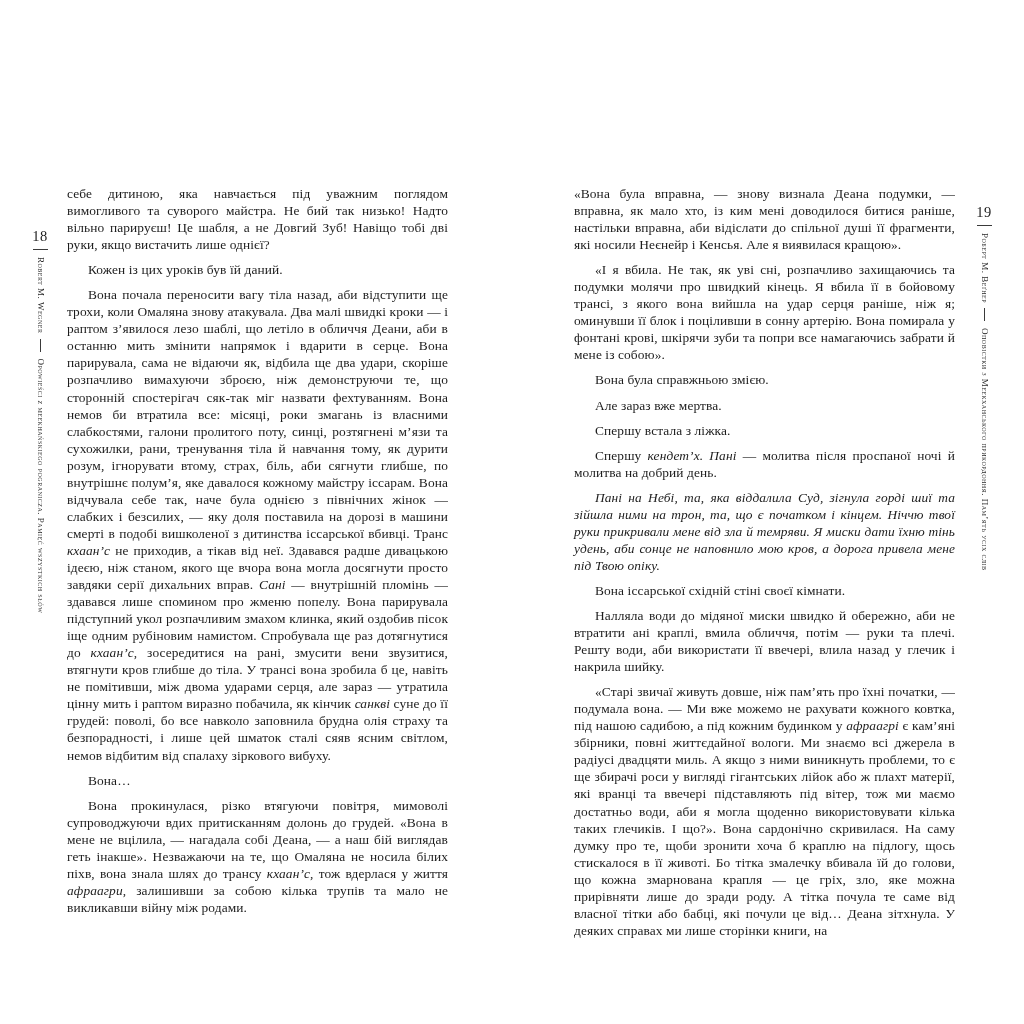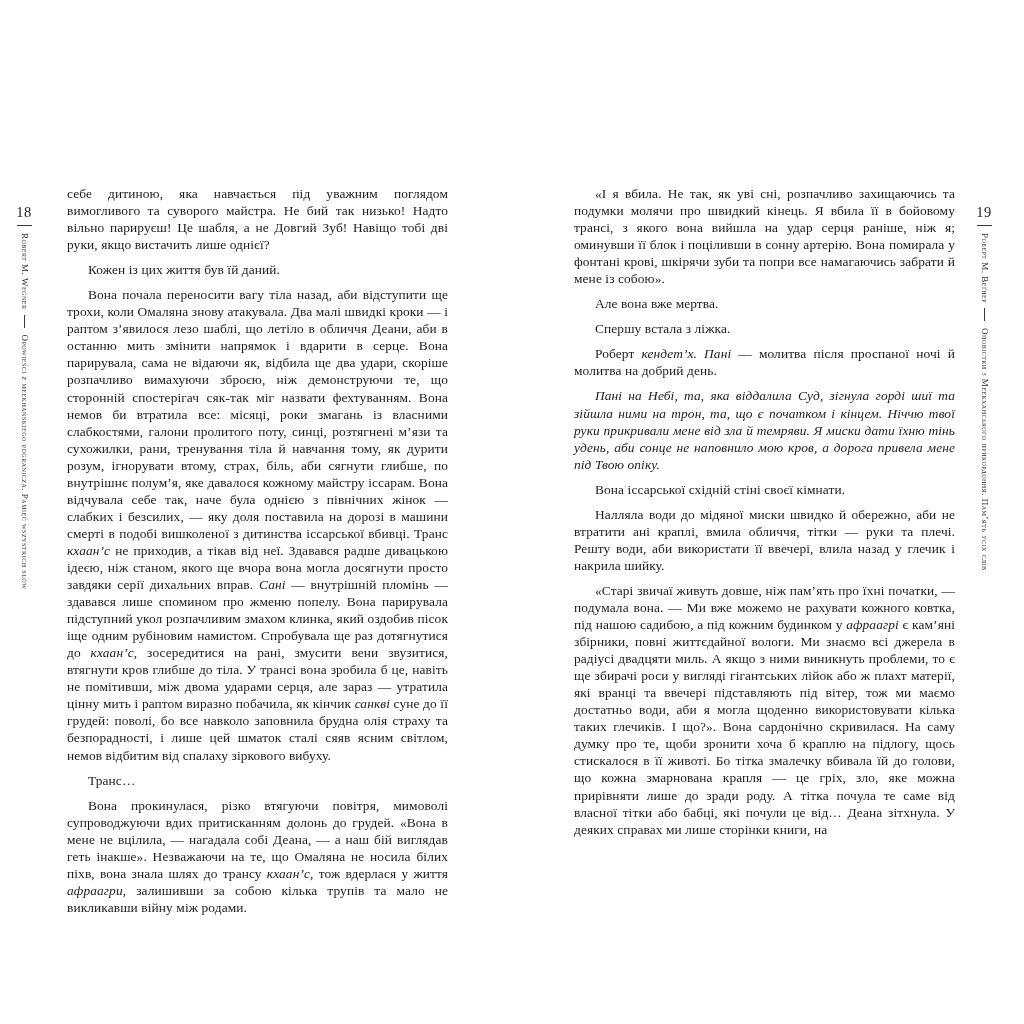--- a/index.html
+++ b/index.html
@@ -39,21 +39,21 @@
   .para i { font-style: italic; }
   
   .sidebar {
     position: absolute;
     top: 205px;
     width: 32px;
     display: flex;
     flex-direction: column;
     align-items: center;
   }
-  .sidebar-left  { left: 8px;  }
+  .sidebar-left  { left: 24px; margin-top: 24px;  }
   .sidebar-right { left: 968px; }
   .pagenum {
     font-size: 14.5px;
     letter-spacing: 0.5px;
     color: #1c1c1c;
     line-height: 1;
   }
   .num-rule {
     width: 15px;
     height: 1px;
@@ -85,34 +85,36 @@
   <aside class="sidebar sidebar-left">
     <div class="pagenum">18</div>
     <div class="num-rule"></div>
     <div class="vtext">
       <span>Robert M. Wegner</span><span class="vsep"></span><span>Opowieści z meekhańskiego pogranicza. Pamięć wszystkich słów</span>
     </div>
   </aside>
 
   <main class="page-column left-col">
       <p class="para"><span>себе дитиною, яка навчається під уважним поглядом вимогливого та суворого майстра. Не бий так низько! Надто вільно парируєш! Це шабля, а не Довгий Зуб! Навіщо тобі дві руки, якщо вистачить лише однієї?</span></p>
-      <p class="para indent"><span>Кожен із цих життя був їй даний.</span></p>
+      <p class="para indent"><span>Кожен із цих уроків був їй даний.</span></p>
       <p class="para indent"><span>Вона почала переносити вагу тіла назад, аби відступити ще трохи, коли Омаляна знову атакувала. Два малі швидкі кроки — і раптом з’явилося лезо шаблі, що летіло в обличчя Деани, аби в останню мить змінити напрямок і вдарити в серце. Вона парирувала, сама не відаючи як, відбила ще два удари, скоріше розпачливо вимахуючи зброєю, ніж демонструючи те, що сторонній спостерігач сяк-так міг назвати фехтуванням. Вона немов би втратила все: місяці, роки змагань із власними слабкостями, галони пролитого поту, синці, розтягнені м’язи та сухожилки, рани, тренування тіла й навчання тому, як дурити розум, ігнорувати втому, страх, біль, аби сягнути глибше, по внутрішнє полум’я, яке давалося кожному майстру іссарам. Вона відчувала себе так, наче була однією з північних жінок — слабких і безсилих, — яку доля поставила на дорозі в машини смерті в подобі вишколеної з дитинства іссарської вбивці. Транс </span><i>кхаан’с</i><span> не приходив, а тікав від неї. Здавався радше дивацькою ідеєю, ніж станом, якого ще вчора вона могла досягнути просто завдяки серії дихальних вправ. </span><i>Сані</i><span> — внутрішній пломінь — здавався лише спомином про жменю попелу. Вона парирувала підступний укол розпачливим змахом клинка, який оздобив пісок іще одним рубіновим намистом. Спробувала ще раз дотягнутися до </span><i>кхаан’с</i><span>, зосередитися на рані, змусити вени звузитися, втягнути кров глибше до тіла. У трансі вона зробила б це, навіть не помітивши, між двома ударами серця, але зараз — утратила цінну мить і раптом виразно побачила, як кінчик </span><i>санкві</i><span> суне до її грудей: поволі, бо все навколо заповнила брудна олія страху та безпорадності, і лише цей шматок сталі сяяв ясним світлом, немов відбитим від спалаху зіркового вибуху.</span></p>
-      <p class="para indent"><span>Транс…</span></p>
+      <p class="para indent"><span>Вона…</span></p>
       <p class="para indent"><span>Вона прокинулася, різко втягуючи повітря, мимоволі супроводжуючи вдих притисканням долонь до грудей. «Вона в мене не вцілила, — нагадала собі Деана, — а наш бій виглядав геть інакше». Незважаючи на те, що Омаляна не носила білих піхв, вона знала шлях до трансу </span><i>кхаан’с</i><span>, тож вдерлася у життя </span><i>афраагри</i><span>, залишивши за собою кілька трупів та мало не викликавши війну між родами.</span></p>
     </main>
 
   <main class="page-column right-col">
+      <p class="para"><span>«Вона була вправна, — знову визнала Деана подумки, — вправна, як мало хто, із ким мені доводилося битися раніше, настільки вправна, аби відіслати до спільної душі її фрагменти, які носили Неєнейр і Кенсья. Але я виявилася кращою».</span></p>
       <p class="para indent"><span>«І я вбила. Не так, як уві сні, розпачливо захищаючись та подумки молячи про швидкий кінець. Я вбила її в бойовому трансі, з якого вона вийшла на удар серця раніше, ніж я; оминувши її блок і поціливши в сонну артерію. Вона помирала у фонтані крові, шкірячи зуби та попри все намагаючись забрати й мене із собою».</span></p>
-      <p class="para indent"><span>Але вона вже мертва.</span></p>
+      <p class="para indent"><span>Вона була справжньою змією.</span></p>
+      <p class="para indent"><span>Але зараз вже мертва.</span></p>
       <p class="para indent"><span>Спершу встала з ліжка.</span></p>
-      <p class="para indent"><span>Роберт </span><i>кендет’х. Пані</i><span> — молитва після проспаної ночі й молитва на добрий день.</span></p>
+      <p class="para indent"><span>Спершу </span><i>кендет’х. Пані</i><span> — молитва після проспаної ночі й молитва на добрий день.</span></p>
       <p class="para indent"><i>Пані на Небі, та, яка віддалила Суд, зігнула горді шиї та зійшла ними на трон, та, що є початком і кінцем. Ніччю твої руки прикривали мене від зла й темряви. Я миски дати їхню тінь удень, аби сонце не наповнило мою кров, а дорога привела мене під Твою опіку.</i></p>
       <p class="para indent"><span>Вона іссарської східній стіні своєї кімнати.</span></p>
-      <p class="para indent"><span>Налляла води до мідяної миски швидко й обережно, аби не втратити ані краплі, вмила обличчя, тітки — руки та плечі. Решту води, аби використати її ввечері, влила назад у глечик і накрила шийку.</span></p>
+      <p class="para indent"><span>Налляла води до мідяної миски швидко й обережно, аби не втратити ані краплі, вмила обличчя, потім — руки та плечі. Решту води, аби використати її ввечері, влила назад у глечик і накрила шийку.</span></p>
       <p class="para indent"><span>«Старі звичаї живуть довше, ніж пам’ять про їхні початки, — подумала вона. — Ми вже можемо не рахувати кожного ковтка, під нашою садибою, а під кожним будинком у </span><i>афраагрі</i><span> є кам’яні збірники, повні життєдайної вологи. Ми знаємо всі джерела в радіусі двадцяти миль. А якщо з ними виникнуть проблеми, то є ще збирачі роси у вигляді гігантських лійок або ж плахт матерії, які вранці та ввечері підставляють під вітер, тож ми маємо достатньо води, аби я могла щоденно використовувати кілька таких глечиків. І що?». Вона сардонічно скривилася. На саму думку про те, щоби зронити хоча б краплю на підлогу, щось стискалося в її животі. Бо тітка змалечку вбивала їй до голови, що кожна змарнована крапля — це гріх, зло, яке можна прирівняти лише до зради роду. А тітка почула те саме від власної тітки або бабці, які почули це від… Деана зітхнула. У деяких справах ми лише сторінки книги, на</span></p>
     </main>
 
   <aside class="sidebar sidebar-right">
     <div class="pagenum">19</div>
     <div class="num-rule"></div>
     <div class="vtext">
       <span>Роберт М. Веґнер</span><span class="vsep"></span><span>Оповістки з Меекханського прикордоння. Пам’ять усіх слів</span>
     </div>
   </aside>

